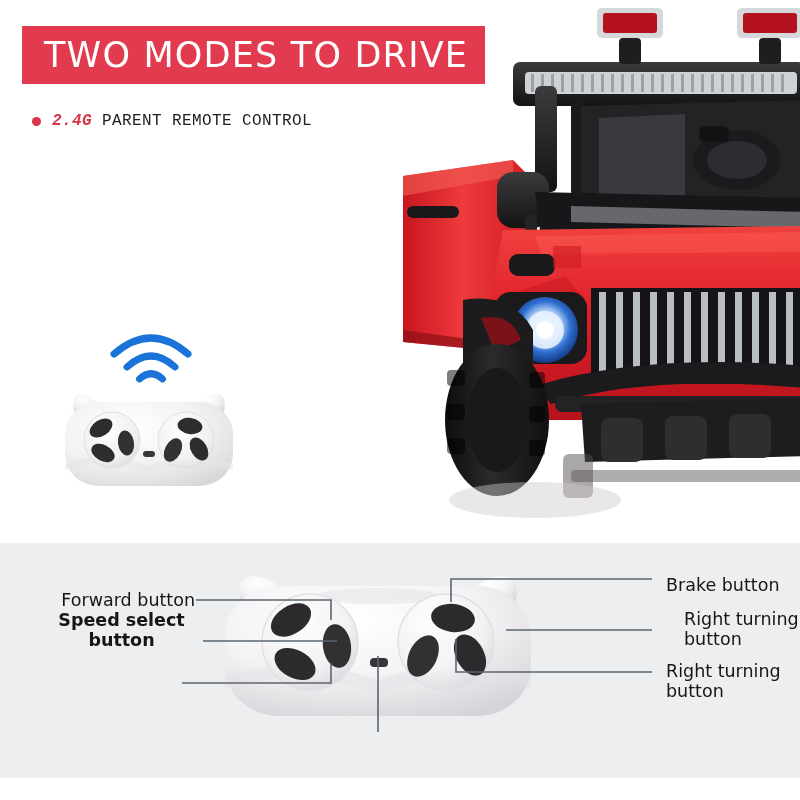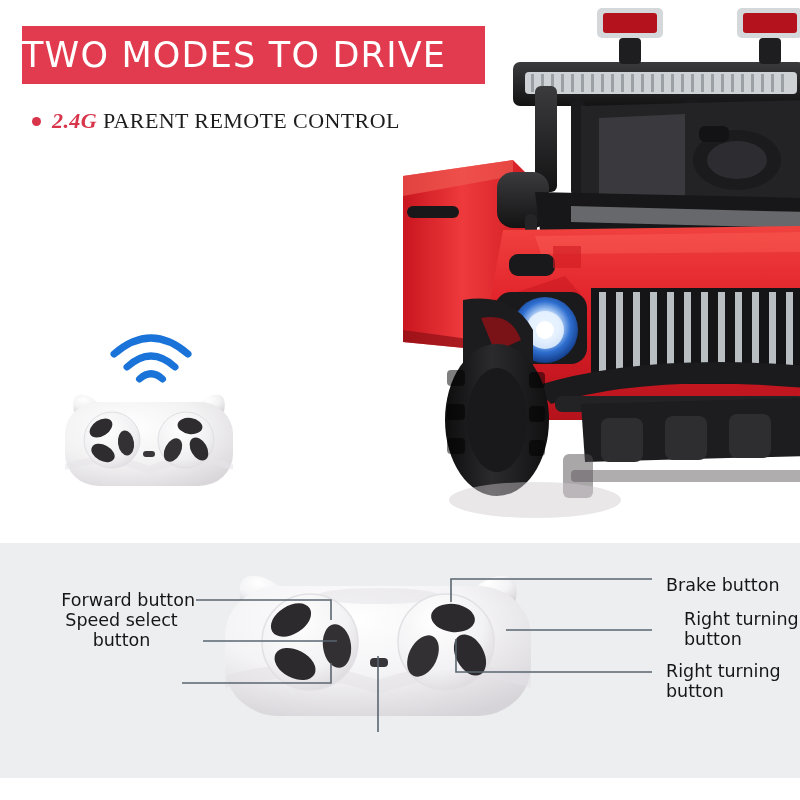--- a/index.html
+++ b/index.html
@@ -19,33 +19,34 @@
     position:absolute;left:22px;top:26px;width:463px;height:58px;
     background:#e23a4e;
     display:flex;align-items:center;
   }
   .banner-title{
     color:#ffffff;
     font-family:"DejaVu Sans", sans-serif;
     font-size:35px;
     font-weight:400;
     letter-spacing:1.2px;
+    padding-left:22px;
     white-space:nowrap;
     line-height:1;
   }
 
   .bullets{position:absolute;left:32px;top:104px;}
   .bullet-row{display:flex;align-items:center;height:34px;margin-bottom:6px;}
   .bullet-dot{
     width:9px;height:9px;border-radius:50%;
     background:#d8344a;margin-right:11px;flex:0 0 auto;
   }
   .bullet-text{
-    font-size:22px;color:#1d1d1d;letter-spacing:.4px;white-space:nowrap;
-    font-family:Liberation Serif, serif;
+    font-size:16px;color:#1d1d1d;letter-spacing:.4px;white-space:nowrap;
+    font-family:Liberation Mono, monospace;
   }
   .accent{color:#d8344a;font-style:italic;font-weight:bold;}
 
   
   .wifi{position:absolute;left:110px;top:334px;width:82px;height:52px;}
 
   
   .remote-sm{position:absolute;left:58px;top:378px;width:182px;height:115px;}
 
   
@@ -59,21 +60,21 @@
   .diagram-remote{position:absolute;left:213px;top:13px;width:330px;height:168px;}
 
   .dlabel{
     position:absolute;
     font-family:"DejaVu Sans", sans-serif;
     font-size:17.5px;color:#161616;line-height:1.16;
     white-space:pre-line;
   }
   .dlabel.right{text-align:left;}
   .dlabel.left-al{text-align:right;}
-  .dlabel.center{text-align:center;}
+  .dlabel.center{text-align:center;font-weight:bold;}
 
   .leaders{position:absolute;left:0;top:0;width:800px;height:235px;pointer-events:none;}
 </style>
 </head>
 <body>
 
 <div id="page">
 
   <div class="top-section">
 

